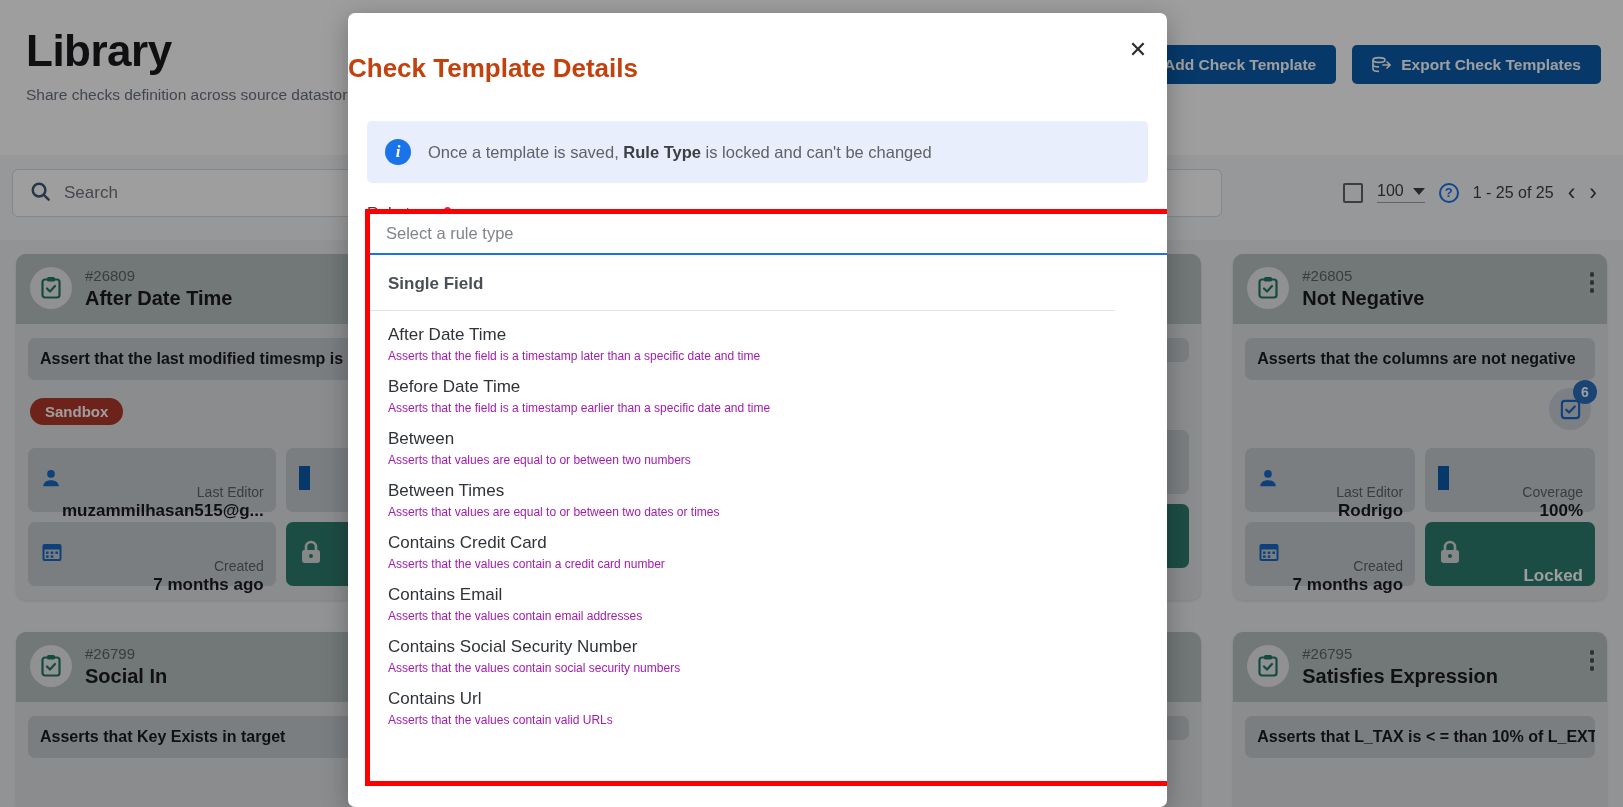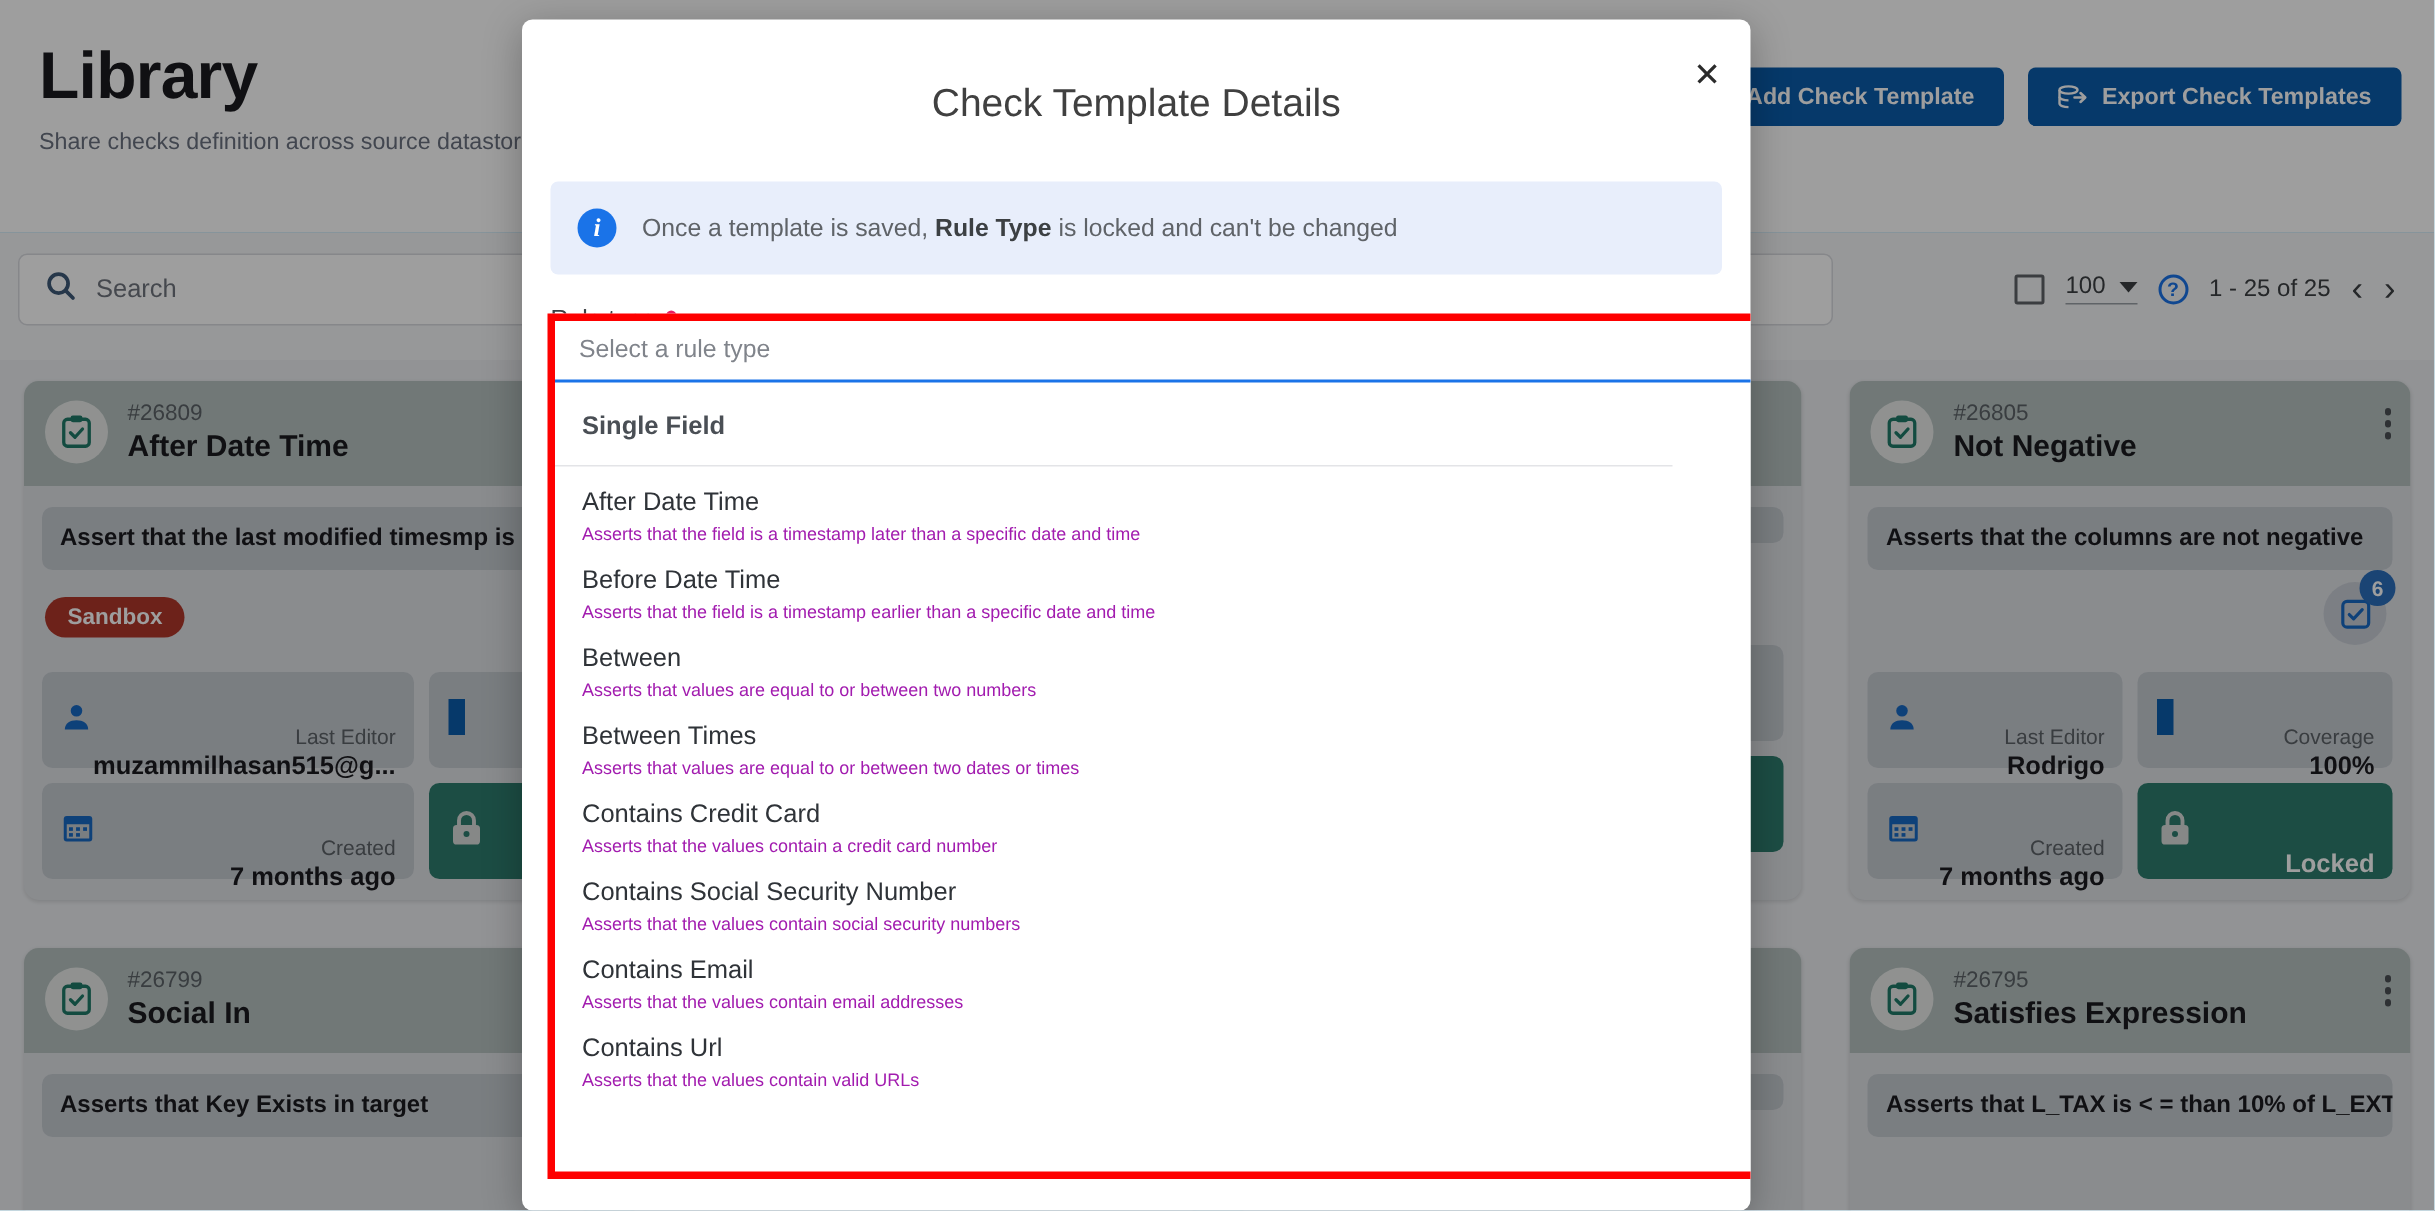--- a/index.html
+++ b/index.html
@@ -8,21 +8,21 @@
     overflow: hidden;
     font-family: "Liberation Sans", sans-serif;
     background: #ffffff;
   }
 
   
   #page-root { position: relative; width: 1623px; height: 807px; }
 
   #bg-layer {
     position: absolute; inset: 0;
-    background: #7dd3fc;
+    background: #eab308;
     overflow: hidden;
   }
   .bg-dim {
     position: absolute; inset: 0;
     background: rgba(0,0,0,0.38);
     z-index: 40;
     pointer-events: none;
   }
 
   
@@ -187,22 +187,22 @@
     overflow: hidden;
   }
   .modal-close {
     position: absolute; right: 16px; top: 24px;
     width: 26px; height: 26px;
     display: flex; align-items: center; justify-content: center;
     color: #2b2b2b; font-size: 22px; line-height: 1;
     cursor: pointer;
   }
   .modal-title {
-    text-align: center;
-    font-size: 26px; font-weight: 400; color: #404040;
+    text-align: left;
+    font-size: 26px; font-weight: 700; color: #c2410c;
     padding-top: 40px;
   }
   .info-banner {
     margin: 37px 19px 0 19px;
     background: #e8eefb;
     border-radius: 5px;
     min-height: 62px;
     display: flex; align-items: center; gap: 17px;
     padding: 12px 18px;
   }
@@ -643,26 +643,26 @@
         </div>
         <div class="opt">
           <div class="opt-name">Between Times</div>
           <div class="opt-desc">Asserts that values are equal to or between two dates or times</div>
         </div>
         <div class="opt">
           <div class="opt-name">Contains Credit Card</div>
           <div class="opt-desc">Asserts that the values contain a credit card number</div>
         </div>
         <div class="opt">
+          <div class="opt-name">Contains Email</div>
+          <div class="opt-desc">Asserts that the values contain email addresses</div>
+        </div>
+        <div class="opt">
           <div class="opt-name">Contains Social Security Number</div>
           <div class="opt-desc">Asserts that the values contain social security numbers</div>
-        </div>
-        <div class="opt">
-          <div class="opt-name">Contains Email</div>
-          <div class="opt-desc">Asserts that the values contain email addresses</div>
         </div>
         <div class="opt">
           <div class="opt-name">Contains Url</div>
           <div class="opt-desc">Asserts that the values contain valid URLs</div>
         </div>
 
         <div class="list-scrollbar"></div>
       </div>
     </div>
   </div>

